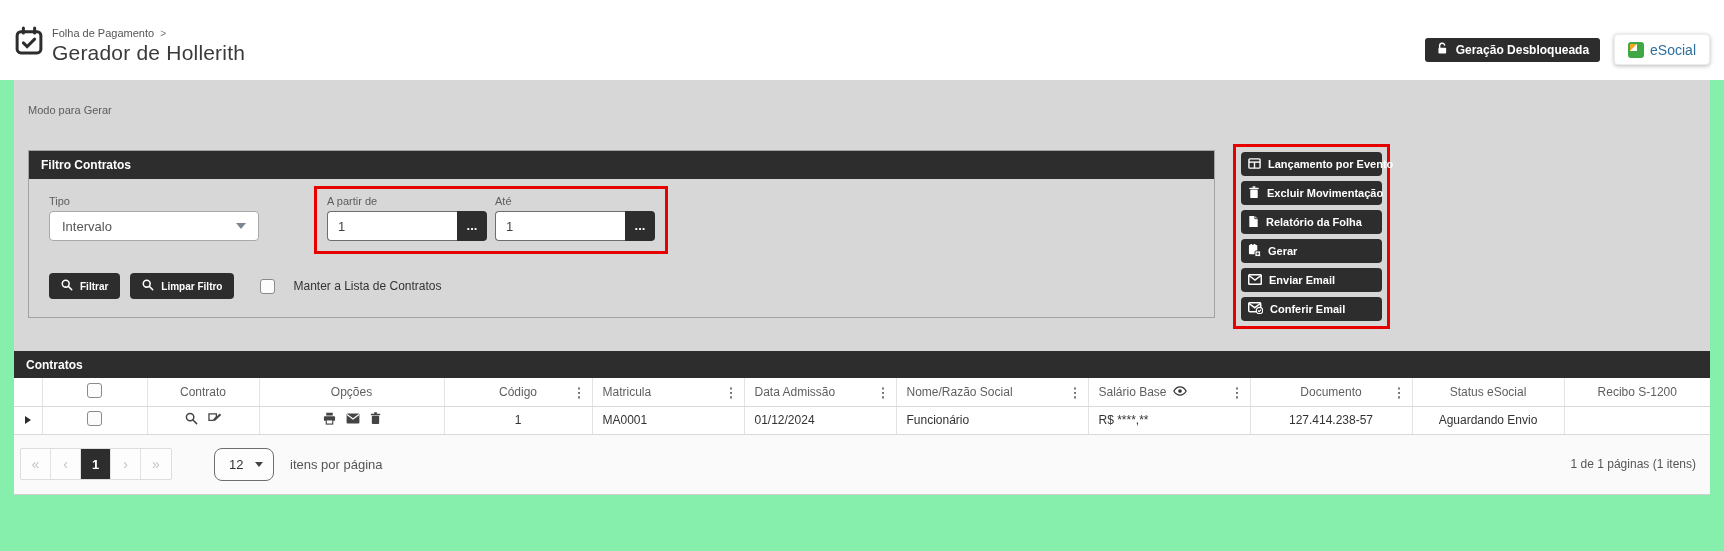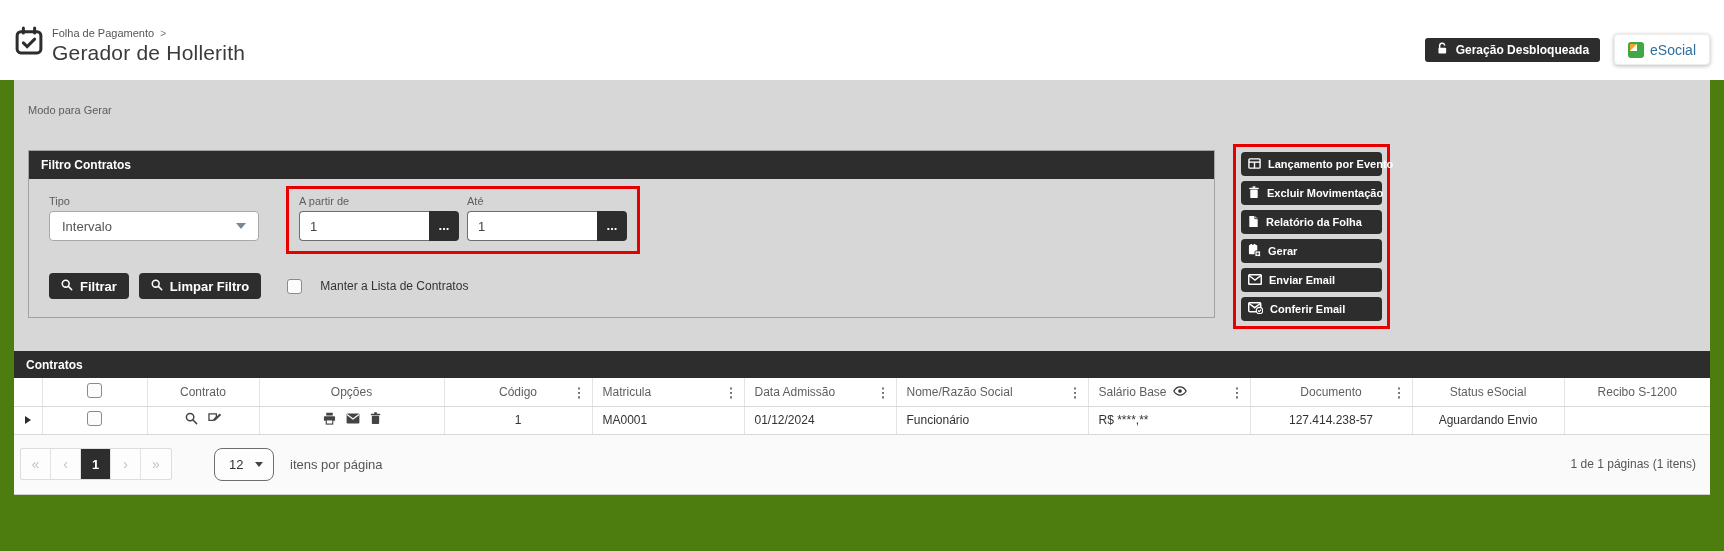--- a/index.html
+++ b/index.html
@@ -1,18 +1,18 @@
 <!DOCTYPE html>
 <html><head>
 <meta charset="utf-8">
 <style>
   * { margin:0; padding:0; box-sizing:border-box; }
   html,body { background:#fff; }
   body { font-family:"Liberation Sans", sans-serif; }
-  .page { position:relative; width:1724px; height:551px; background:#4d7c0f; overflow:hidden; }
+  .page { position:relative; width:1724px; height:551px; background:#86efac; overflow:hidden; }
 
   
   .topbar { display:flex; justify-content:space-between; align-items:flex-start; padding:26px 14px 0 14px; height:80px; background:#fff; }
   .title-block { display:flex; align-items:flex-start; gap:8px; }
   .app-icon svg { display:block; }
   .breadcrumb { font-size:11px; color:#555; display:flex; align-items:center; gap:6px; margin-top:1px; }
   .crumb-sep { color:#777; font-size:10px; }
   h1.page-title { font-size:21px; font-weight:400; color:#3a3a3a; margin-top:2px; letter-spacing:.2px; }
   .topbar-actions { display:flex; align-items:center; gap:14px; margin-top:8px; }
   .dark-btn { display:inline-flex; align-items:center; gap:7px; background:#2d2d2d; color:#fff; border:none; border-radius:3px; height:24px; padding:0 11px; font-size:12px; font-weight:bold; font-family:inherit; cursor:pointer; }
@@ -30,29 +30,29 @@
   .field-label { font-size:11px; color:#5d5d5d; margin-bottom:4px; display:block; }
   .select-box { background:#fff; border:1px solid #a9a9a9; border-radius:4px; height:30px; display:flex; align-items:center; justify-content:space-between; padding:0 12px; font-size:13px; color:#555; cursor:pointer; }
   .chev-down { width:0; height:0; border-left:5px solid transparent; border-right:5px solid transparent; border-top:6px solid #7b8794; }
   .mode-select { width:808px; }
 
   
   .filter-row { display:flex; align-items:flex-start; gap:18px; margin-top:34px; }
   .filter-panel { width:1187px; border:1px solid #a2a2a2; height:168px; }
   .filter-bar { height:28px; }
   .filter-body { padding:7px 20px 0 20px; }
-  .filter-fields { display:flex; align-items:flex-start; }
+  .filter-fields { display:flex; align-items:flex-start;gap:28px; }
   .tipo-group { margin-top:9px; width:210px; }
   .red-box { border:3px solid #e60000; margin-left:27px; padding:6px 10px 10px 10px; display:flex; gap:8px;justify-content:flex-end; }
   .range-group { width:160px; }
   .input-join { display:flex; }
   .text-input { width:130px; height:30px; border:1px solid #6e6e6e; border-right:none; border-radius:4px 0 0 4px; padding:0 10px; font-size:13px; color:#444; font-family:inherit; background:#fff; }
   .more-btn { width:30px; height:30px; background:#2d2d2d; color:#fff; border:none; border-radius:0 4px 4px 0; font-size:13px; font-weight:bold; line-height:10px; cursor:pointer; }
   .filter-actions { display:flex; align-items:center; margin-top:19px; gap:10px; }
-  .btn-sm { display:inline-flex; align-items:center; gap:7px; background:#2d2d2d; color:#fff; border:none; border-radius:4px; height:26px; padding:0 12px; font-size:13px; font-weight:bold; font-family:inherit; cursor:pointer;text-align:right; }
+  .btn-sm { display:inline-flex; align-items:center; gap:7px; background:#2d2d2d; color:#fff; border:none; border-radius:4px; height:26px; padding:0 12px; font-size:10px; font-weight:bold; font-family:inherit; cursor:pointer;text-align:right; }
   .checkbox { width:15px; height:15px; border:1px solid #8a8a8a; border-radius:3px; background:#fcfcfc; display:inline-block; cursor:pointer; }
   .chk-label { font-size:12px; color:#333; margin-left:8px; }
   .filter-actions .checkbox { margin-left:16px; }
 
   
   .actions-col { border:3px solid #e60000; width:157px; padding:5px; display:flex; flex-direction:column; gap:5px; margin-top:-6px; }
   .action-btn { display:flex; align-items:center; gap:7px; background:#2d2d2d; color:#fff; border:none; border-radius:4px; height:24px; padding:0 7px; font-size:11px; font-weight:bold; font-family:inherit; cursor:pointer; white-space:nowrap; }
   .action-btn svg { flex:none; }
 
   

